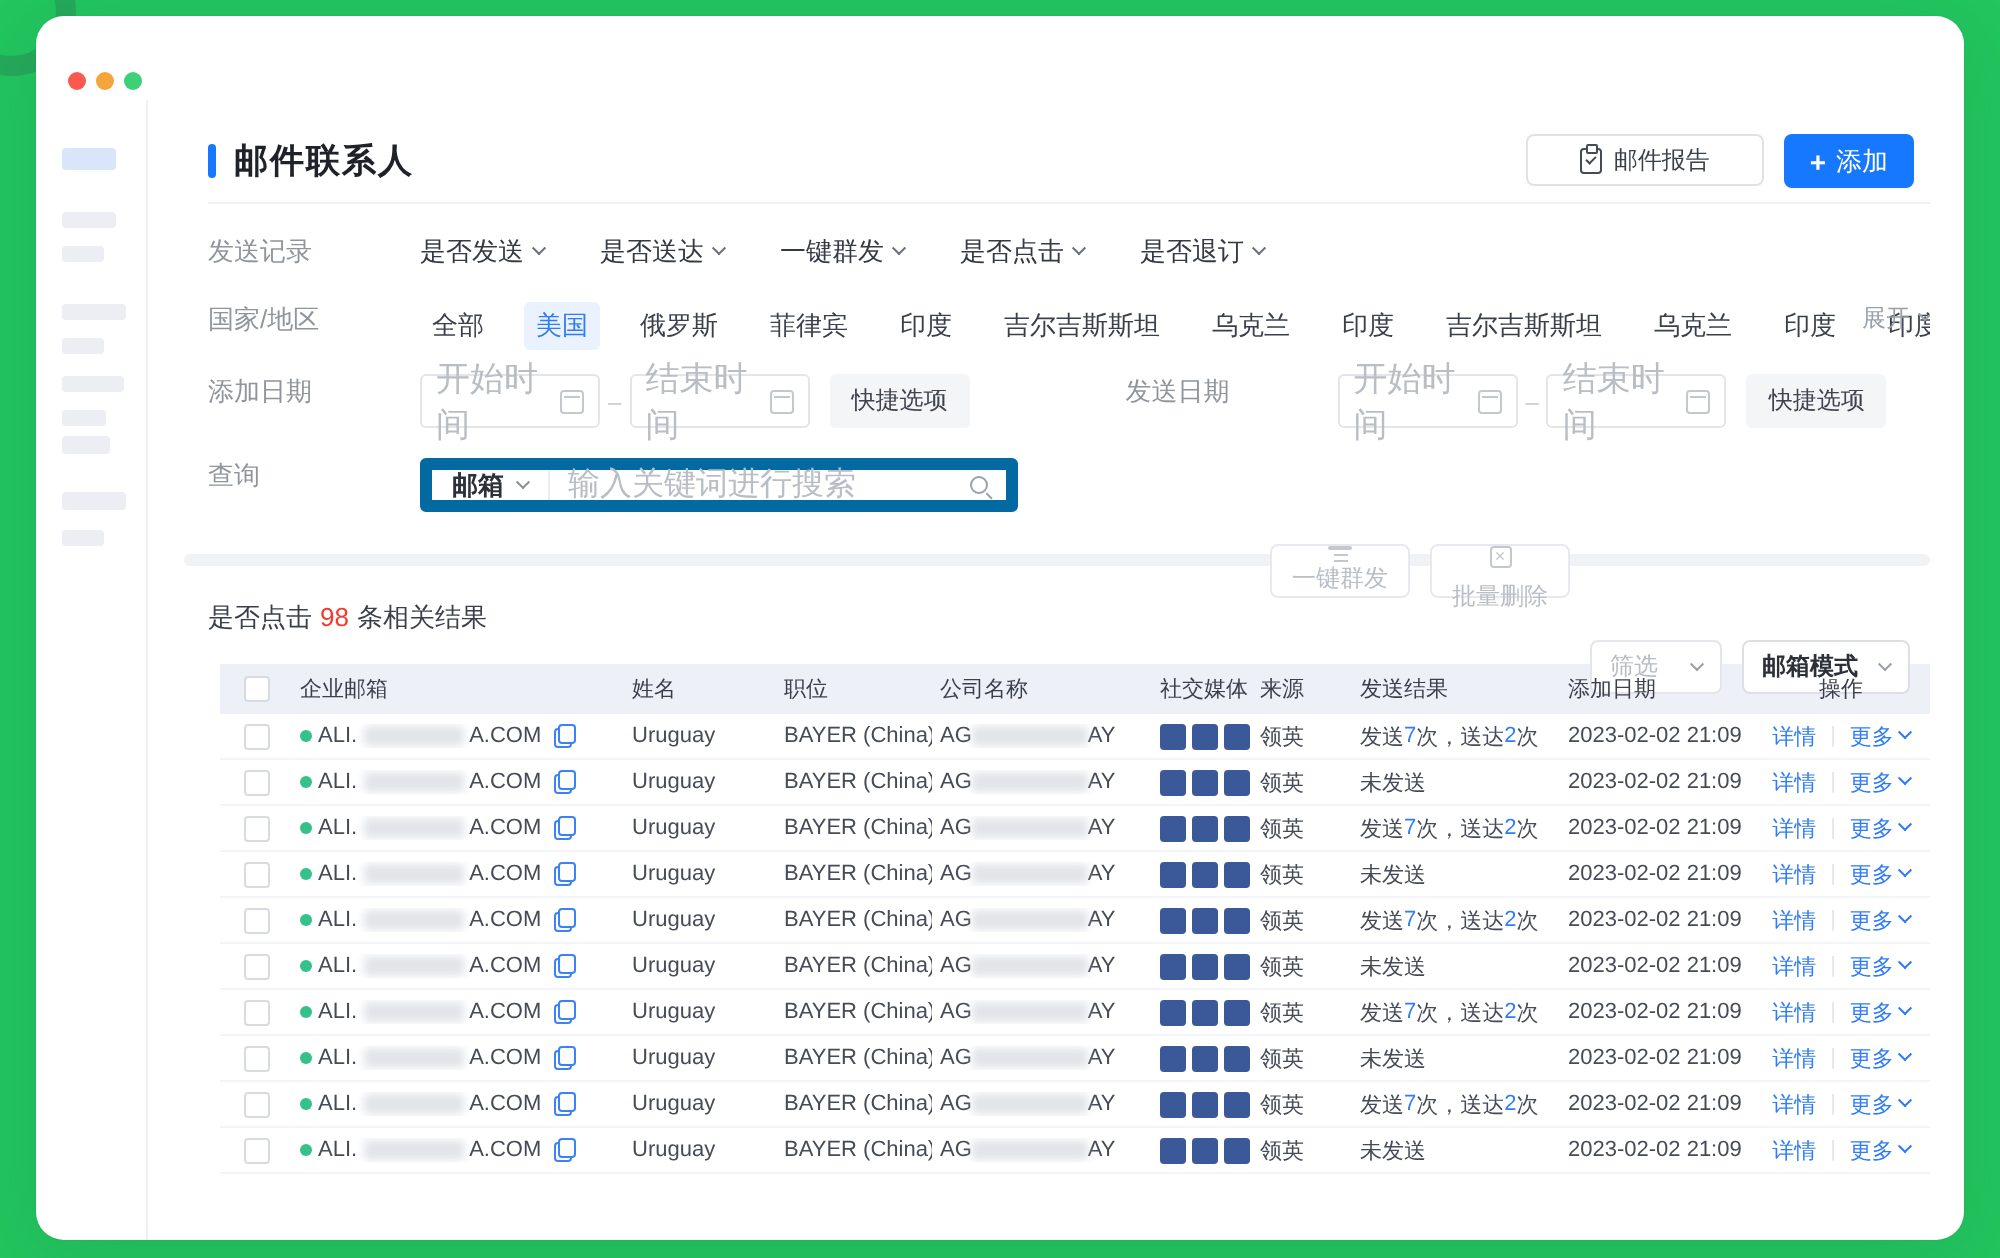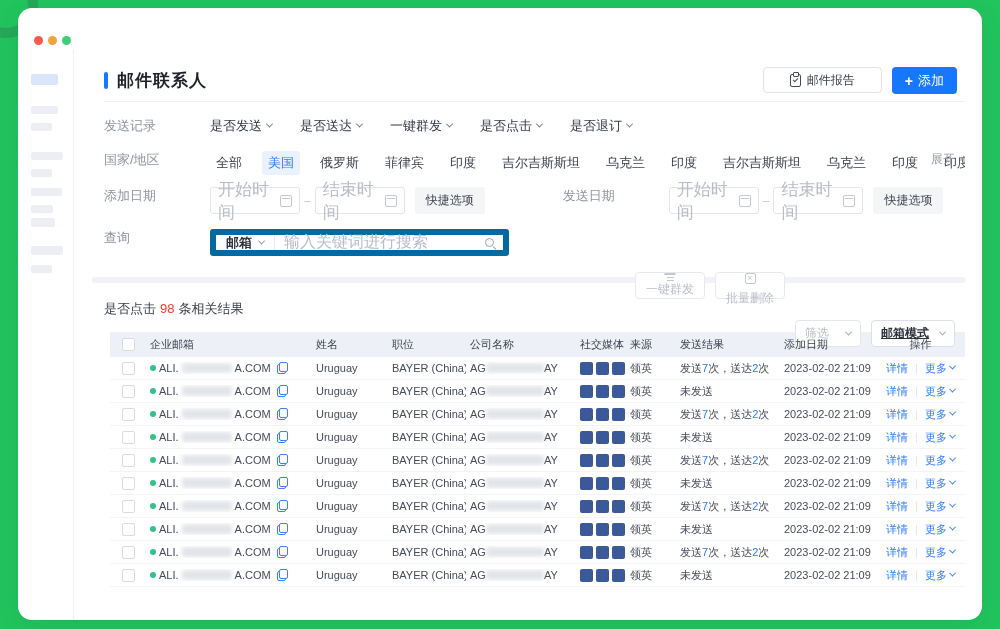--- a/index.html
+++ b/index.html
@@ -87,21 +87,21 @@
   .results-text .count { color:#f5392f; margin:0 4px; }
   .results-actions { display:flex; gap:10px; margin-right:10px; }
   .btn-bulk { height:27px; display:flex; align-items:center; gap:6px; padding:0 10px; background:#fff;
     border:1px solid #e8e9ee; border-radius:4px; font-size:12px; color:#b9bdc6; cursor:not-allowed;flex-direction:column; }
   .send-ic { position:relative; width:12px; height:11px; border:1.3px solid #c3c7cf; border-radius:2px; }
   .send-ic::after { content:""; position:absolute; left:2px; top:3px; width:7px; height:1.2px; background:#c3c7cf; box-shadow:0 3px 0 #c3c7cf; }
   .del-ic { position:relative; width:11px; height:11px; border:1.3px solid #c3c7cf; border-radius:2px; font-size:9px; line-height:9px; text-align:center; color:#c3c7cf; }
   .sel { height:27px; display:flex; align-items:center; justify-content:space-between; padding:0 9px; background:#fff;
     border:1px solid #e4e6eb; border-radius:4px; cursor:pointer;margin-top:48px; }
   .sel.filter { width:66px; font-size:12px; color:#b7bbc2; }
-  .sel.mode { width:84px; font-size:12px; color:#2c3038; font-weight:bold; border-color:#dcdfe5;text-decoration:underline; }
+  .sel.mode { width:84px; font-size:12px; color:#2c3038; font-weight:bold; border-color:#dcdfe5; }
   .sel .chev { color:#9aa0a8; }
 
   
   .table { margin-top:9px; margin-left:6px; width:855px; font-size:11px; }
   .grid { display:grid; grid-template-columns:36px 166px 76px 78px 110px 50px 50px 104px 96px 89px; align-items:center; }
   .thead { height:25px; background:#edf0f7; color:#3a3f4c; }
   .th { padding-left:4px; white-space:nowrap; }
   .th.actions, .td.actions { display:flex; justify-content:center; padding-left:0; }
   .trow { height:23px; border-bottom:1px solid #f3f4f8; color:#464b57; }
   .cb-wrap { display:flex; justify-content:center; }

